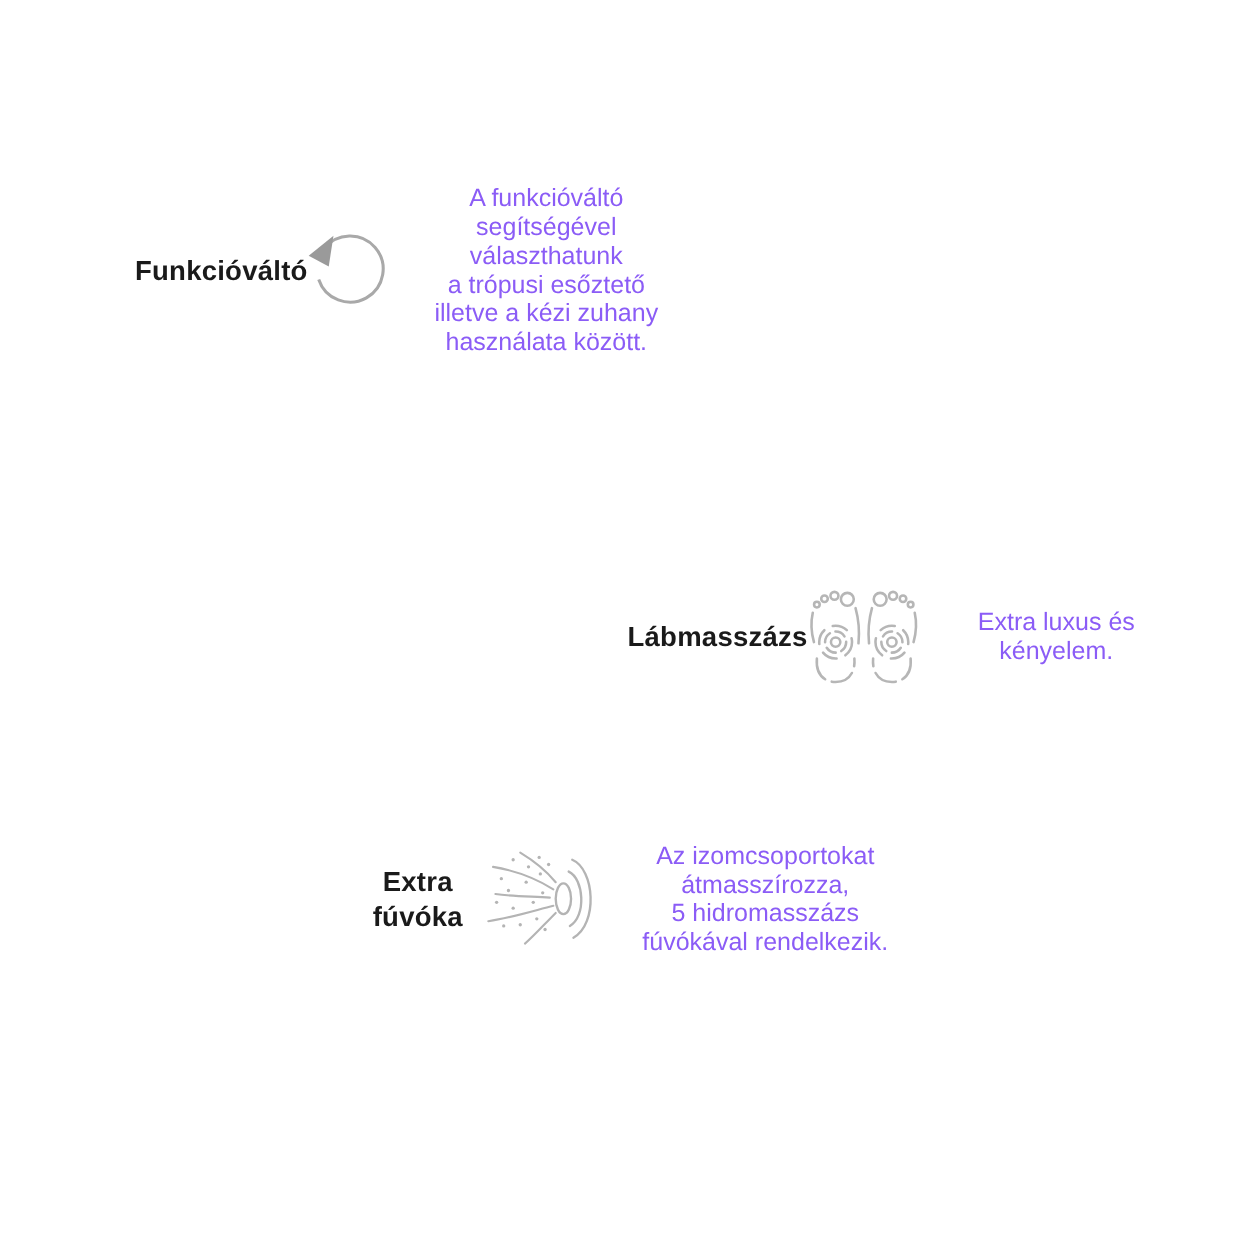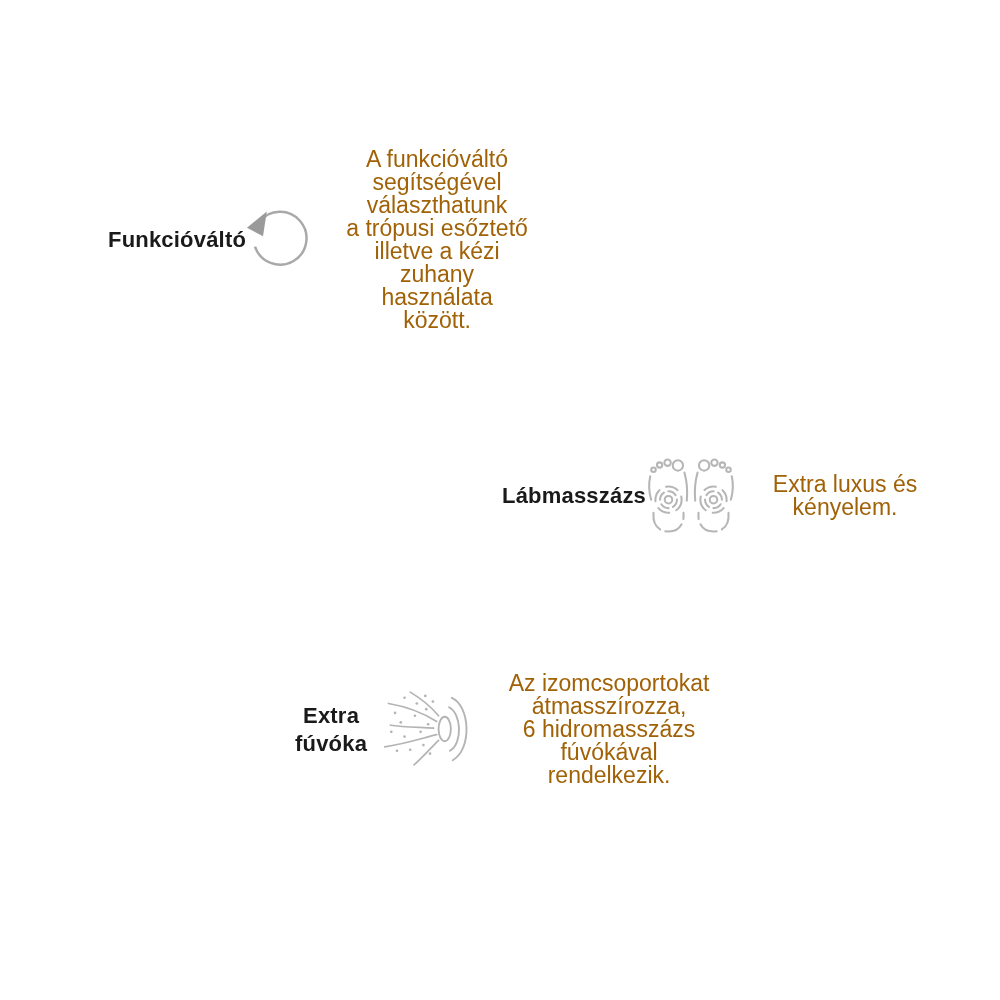--- a/index.html
+++ b/index.html
@@ -25,30 +25,30 @@
     letter-spacing: 0.2px;
   }
   .icon-wrap {
     height: 84px;
     margin: 5px 0 7px 0;
     display: flex;
     align-items: center;
     justify-content: center;
   }
   .feature-desc {
-    font-size: 23px;
+    font-size: 20px;
     line-height: 23px;
-    color: #a16207;
+    color: #8b5cf6;
     white-space: pre-line;
     margin-left: 32px;
   }
   .f-funkciovalto { left: 108px; top: 148px; width: 420px; }
   .f-vilagitas    { left: 502px; top: 148px; width: 420px; }
   .f-radio        { left: 108px; top: 438px; width: 420px; }
-  .f-labmasszazs  { left: 502px; top: 448px; width: 420px; }
+  .f-labmasszazs  { left: 502px; top: 462px; width: 420px; }
   .f-hidro        { left: 295px; top: 672px; width: 420px; }
   .f-hidro .icon-wrap { position: relative; left: 12px; }
   svg { display: block; }
 </style>
 </head>
 <body>
 
 <div class="page">
 
   <div class="feature f-funkciovalto">
@@ -118,16 +118,16 @@
           <circle cx="19" cy="65" r="1.4"></circle>
             <circle cx="33" cy="64" r="1.4"></circle>
           <circle cx="47" cy="59" r="1.4"></circle>
             <circle cx="54" cy="68" r="1.4"></circle>
           <circle cx="57" cy="13" r="1.4"></circle>
             <circle cx="52" cy="37" r="1.4"></circle>
         </g>
       </svg>
     </div>
     <div class="feature-desc">Az izomcsoportokat átmasszírozza,
-6 hidromasszázs fúvókával rendelkezik.</div>
+5 hidromasszázs fúvókával rendelkezik.</div>
   </div>
 
 </div>
 
 </body></html>

